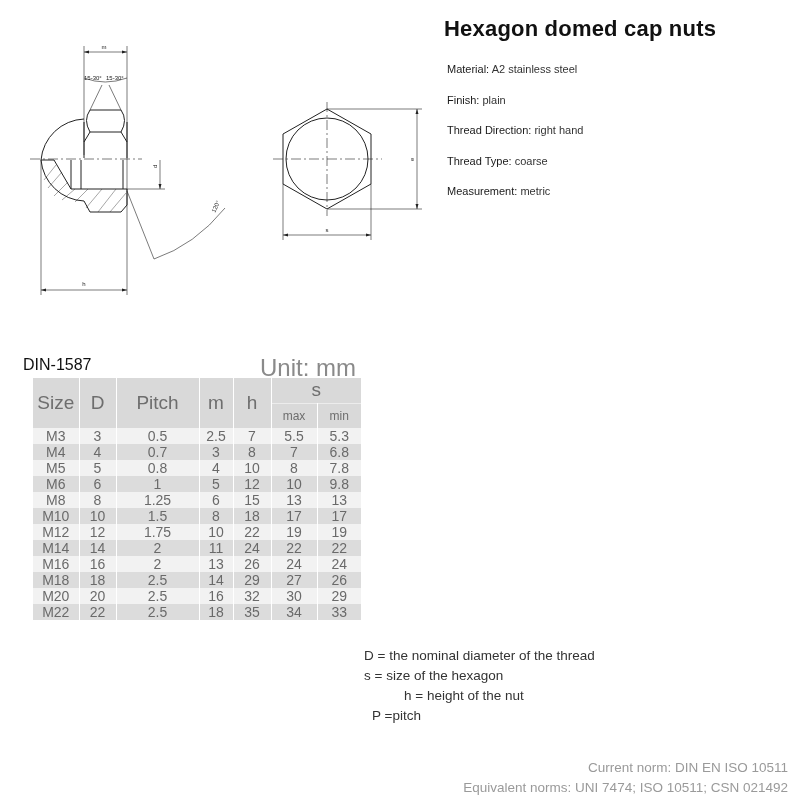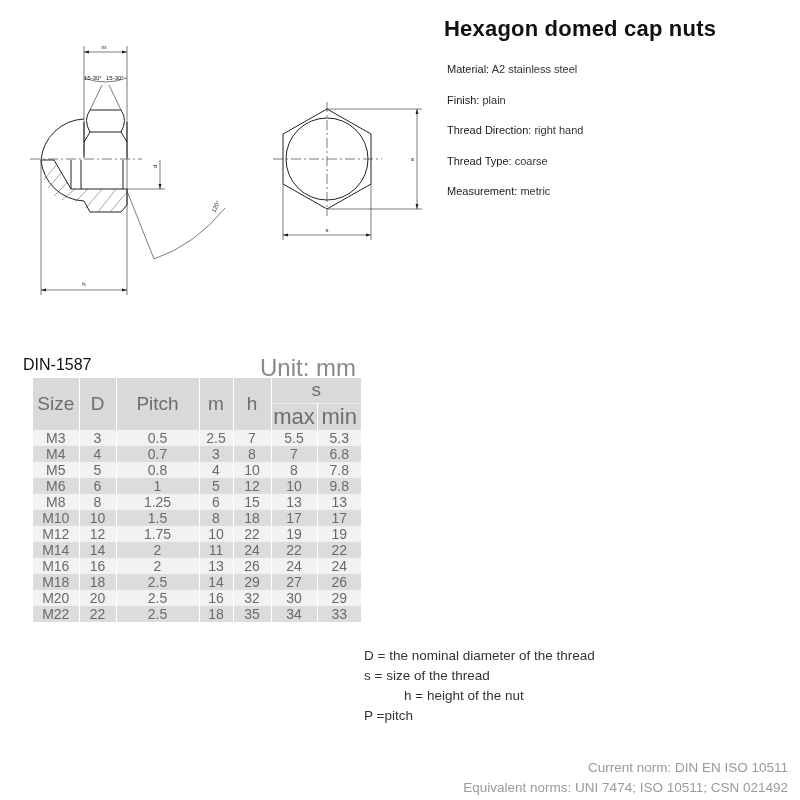--- a/index.html
+++ b/index.html
@@ -34,21 +34,21 @@
     font-size:14px; color:#6a6a6a;
   }
   #spec-table th, #spec-table td {
     text-align:center; padding:0; font-weight:normal;
     border-right:1px solid #ffffff;
   }
   #spec-table th:last-child, #spec-table td:last-child { border-right:none; }
   #spec-table thead th {
     background:#d9d9d9; color:#6e6e6e; font-size:19px;
   }
-  #spec-table thead tr.sub th { font-size:22px; border-top:1px solid #ececec; }
+  #spec-table thead tr.sub th { font-size:12px; border-top:1px solid #ececec; }
   #spec-table tbody tr { height:16px; }
   #spec-table tbody tr:nth-child(odd) td { background:#f2f2f2; }
   #spec-table tbody tr:nth-child(even) td { background:#dcdcdc; }
 
   
   .legend { left:364px; font-size:13.5px; color:#333; white-space:nowrap; }
 
   
   .norm { right:12px; font-size:13.5px; color:#9a9a9a; white-space:nowrap; text-align:left; }
 </style>
@@ -298,18 +298,18 @@
         <td>2.5</td>
         <td>18</td>
         <td>35</td>
         <td>34</td>
         <td>33</td>
     </tr>
   </tbody>
 </table>
 
 <div class="abs legend" style="top:648px;">D = the nominal diameter of the thread</div>
-<div class="abs legend" style="top:668px;">s = size of the thread</div>
+<div class="abs legend" style="top:668px;">s = size of the hexagon</div>
 <div class="abs legend" style="top:688px;padding-left:40px;">h = height of the nut</div>
-<div class="abs legend" style="top:708px;">P =pitch</div>
+<div class="abs legend" style="top:708px;margin-left:8px;">P =pitch</div>
 
 <div class="abs norm" style="top:760px;">Current norm: DIN EN ISO 10511</div>
 <div class="abs norm" style="top:780px;">Equivalent norms: UNI 7474; ISO 10511; CSN 021492</div>
 
 </body></html>

